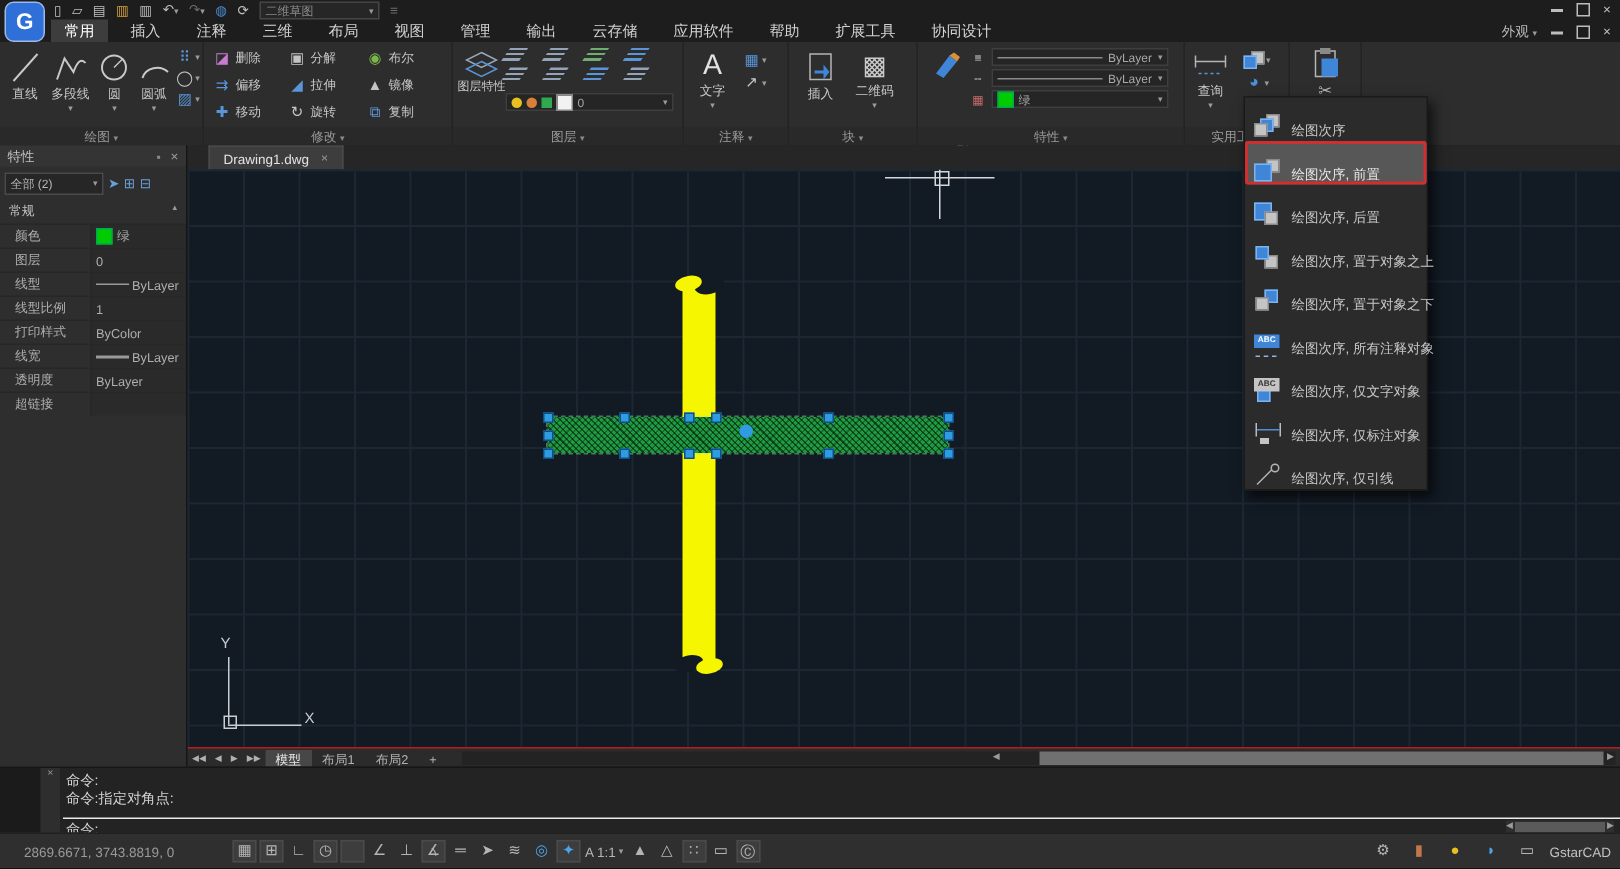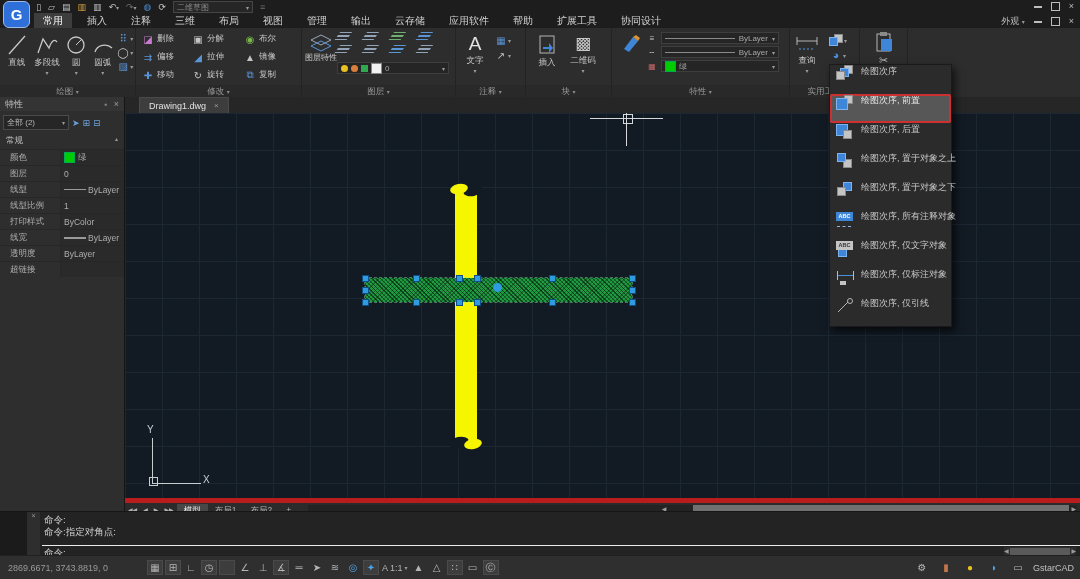--- a/index.html
+++ b/index.html
@@ -84,50 +84,50 @@
         outline:1px dashed rgba(150,230,170,.45);}
   .grip{position:absolute;width:7px;height:7px;background:#2f9be0;border:1px solid #0f4f86;box-sizing:border-box;}
   #hotdot{position:absolute;left:368px;top:170px;width:9px;height:9px;border-radius:50%;background:#2f9be0;}
   .chline{position:absolute;background:#d4d8dc;}
   #pickbox{position:absolute;left:498px;top:1px;width:8px;height:8px;border:1px solid #d4d8dc;}
   .ucsline{position:absolute;background:#c8cdd2;}
   .ucslabel{position:absolute;font-size:10px;color:#c8cdd2;}
   #ucsbox{position:absolute;left:24px;top:364px;width:7px;height:7px;border:1px solid #c8cdd2;}
   
   #scrollrow{position:absolute;top:498px;left:125px;right:0;height:13px;background:#2b2b2b;
-             display:flex;align-items:center;font-size:8px;color:#b0b0b0;border-top:5px solid #b91c1c;}
+             display:flex;align-items:center;font-size:8px;color:#b0b0b0;border-top:1px solid #b91c1c;}
   .navbtn{font-size:6px;padding:0 3px;color:#b0b0b0;}
   .ltab{padding:0 7px;font-size:8.5px;color:#b0b0b0;height:12px;line-height:12px;}
   .ltab.active{background:#474747;color:#eaeaea;}
   #hscroll{flex:1;height:9px;margin:0 3px 0 10px;background:#232323;position:relative;}
   #hthumb{position:absolute;left:50%;right:8px;top:0;bottom:0;background:#707070;}
   .harrow{position:absolute;top:0;font-size:6px;color:#9a9a9a;line-height:9px;}
   
   #cmd{position:absolute;top:511px;left:0;width:1080px;height:45px;background:#232323;border-top:1px solid #161616;}
   #cmd-far{position:absolute;left:0;top:0;width:27px;height:45px;background:#1b1b1b;}
   #cmd-gutter{position:absolute;left:27px;top:0;width:13px;height:45px;background:#2e2e2e;
               font-size:7px;color:#9a9a9a;text-align:center;}
   .cline{position:absolute;left:44px;font-size:9.5px;color:#d2d2d2;white-space:pre;}
   #cmd-sep{position:absolute;left:42px;right:0;top:33px;border-top:1px solid #ececec;}
   #cmdscroll{position:absolute;right:4px;top:35px;width:72px;height:9px;background:#2e2e2e;display:flex;align-items:center;}
   #cmdscroll .t{flex:1;height:7px;background:#5a5a5a;margin:0 1px;}
   
   #status{position:absolute;bottom:0;left:0;width:1080px;height:23px;background:#2f2f2f;border-top:1px solid #202020;
           display:flex;align-items:center;font-size:9px;color:#a8a8a8;}
-  #coords{width:138px;padding-left:8px;font-size:9px;color:#9a9a9a;flex:none;}
+  #coords{width:138px;padding-left:16px;font-size:9px;color:#9a9a9a;flex:none;}
   .sic{width:16px;height:15px;display:flex;align-items:center;justify-content:center;font-size:10px;
        color:#b5b5b5;margin:0 1px;flex:none;}
   .sic.box{background:#3d3d3d;border:1px solid #4a4a4a;box-sizing:border-box;}
   .sic::before{content:attr(data-glyph);}
   #scale-ctl{display:flex;align-items:center;gap:2px;margin:0 2px;color:#b5b5b5;}
   #status-right{margin-left:auto;display:flex;align-items:center;gap:6px;padding-right:6px;}
   
   #ddmenu{position:absolute;left:829px;top:64px;width:121px;background:#2b2b2b;border:1px solid #1a1a1a;
           box-shadow:3px 4px 8px rgba(0,0,0,.65);z-index:30;}
-  .dd-item{height:29px;display:flex;align-items:flex-start;gap:6px;padding-left:6px;font-size:9px;color:#c8c8c8;
+  .dd-item{height:29px;display:flex;align-items:flex-end;gap:6px;padding-left:6px;font-size:9px;color:#c8c8c8;
            box-sizing:border-box;white-space:nowrap;}
   .dd-item.hl{background:#575757;outline:2px solid #cc3030;outline-offset:-2px;border-radius:2px;color:#e8e8e8;}
   .mi{position:relative;width:19px;height:18px;flex:none;}
   .sq{position:absolute;width:9px;height:9px;background:#c4c4c4;border:1px solid #8a8a8a;box-sizing:border-box;}
   .sq.b{background:#3f86d8;border-color:#7db4f0;}
   .sq.big{width:12px;height:12px;}
   .abcbox{position:absolute;left:0;top:2px;width:17px;height:9px;background:#3f86d8;color:#fff;
           font-size:5.5px;font-weight:bold;text-align:center;line-height:9px;}
   .abcbox.gray{background:#c4c4c4;color:#333;}
   .ticks{position:absolute;left:1px;bottom:1px;width:14px;border-top:1px dashed #8fb4e0;}

